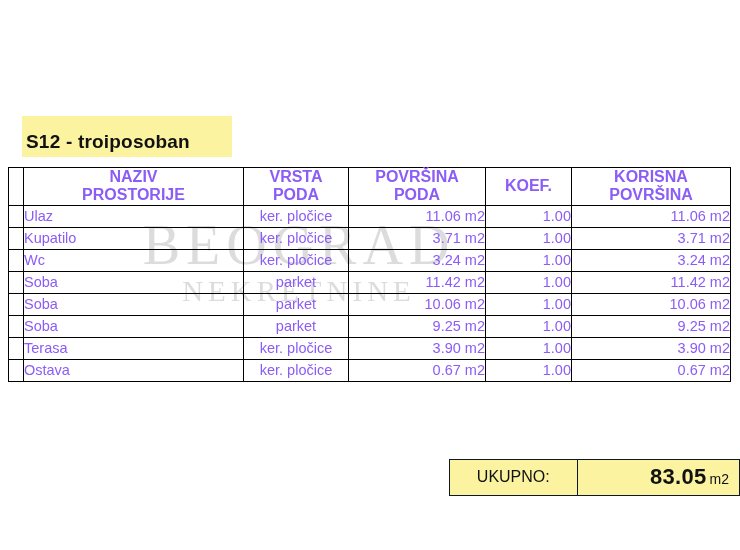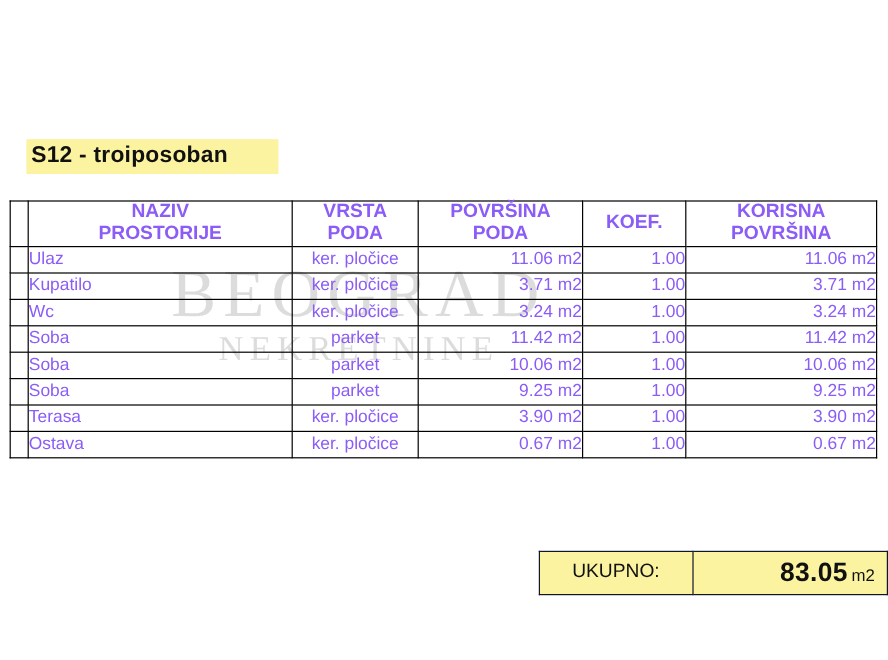--- a/index.html
+++ b/index.html
@@ -52,21 +52,21 @@
     left: 22px;
     top: 116px;
     z-index: 10;
   }
   .title {
     display: inline-block;
     background: #fbf3a0;
     font-size: 19px;
     font-weight: bold;
     color: #111;
-    padding: 3px 42px 4px 4px;
+    padding: 15px 42px 4px 4px;
     letter-spacing: 0.2px;
     font-family: "Liberation Sans", sans-serif;
   }
   
   .table-wrap {
     position: absolute;
     left: 8px;
     top: 167px;
     z-index: 10;
   }

